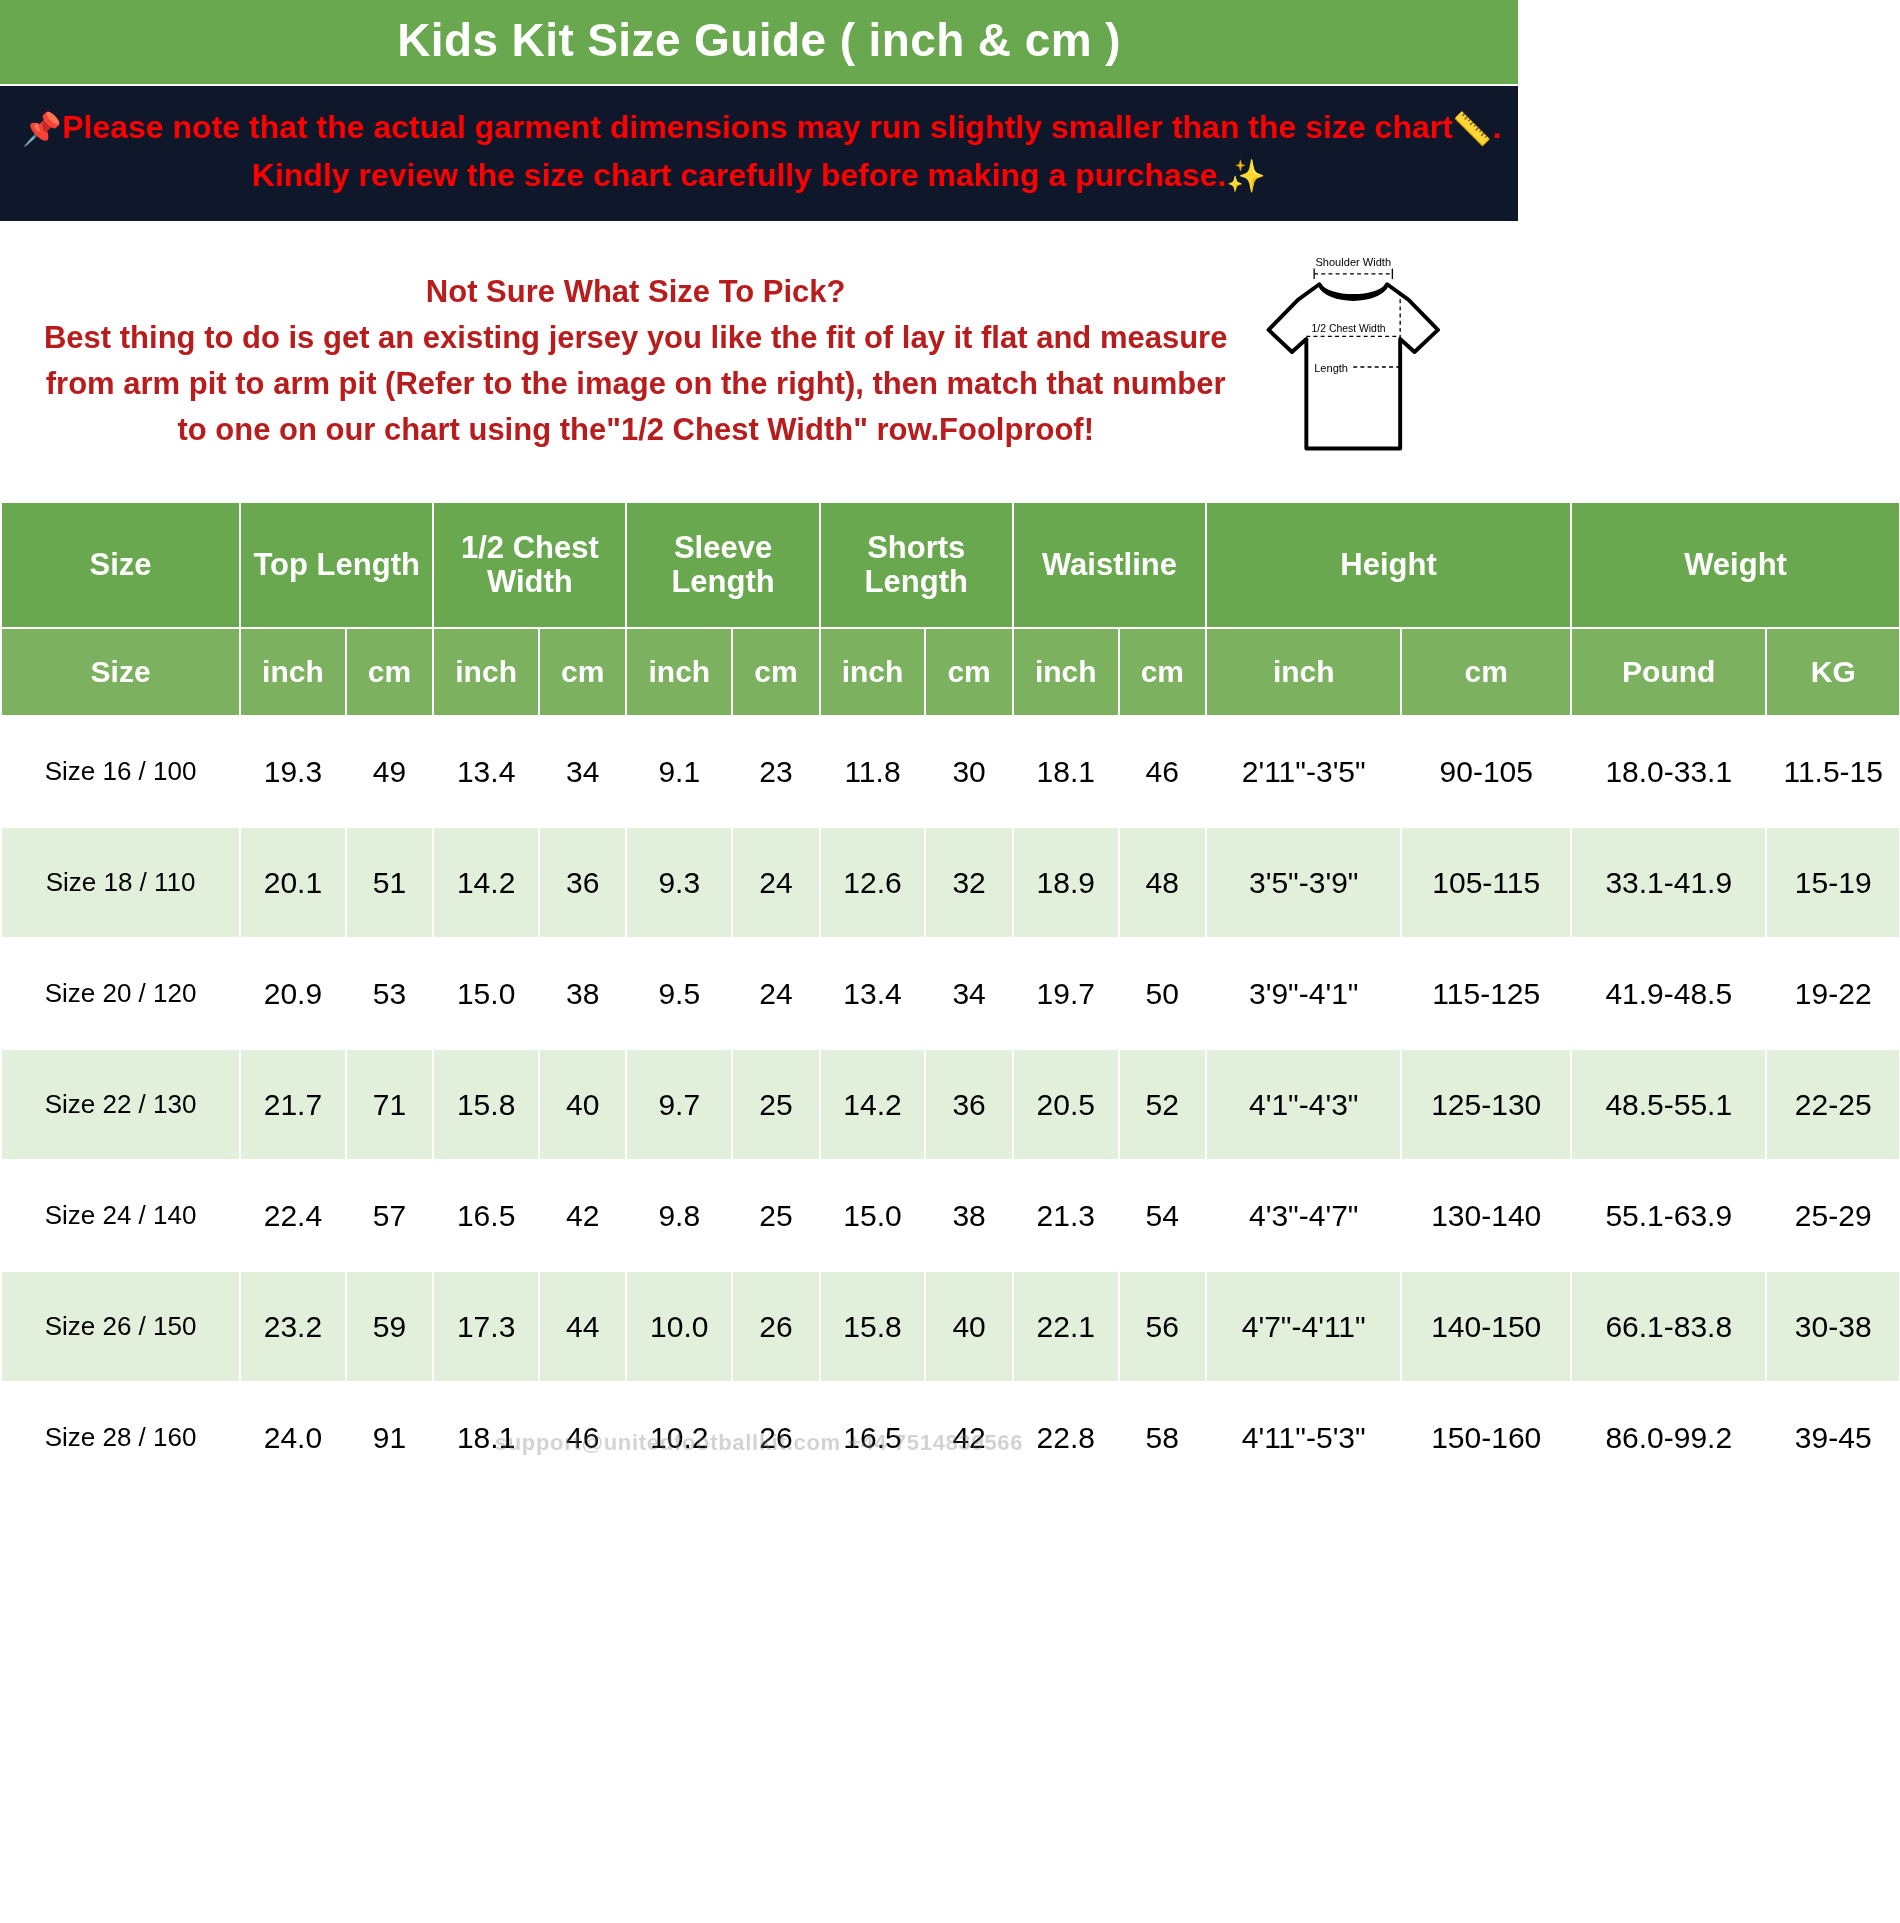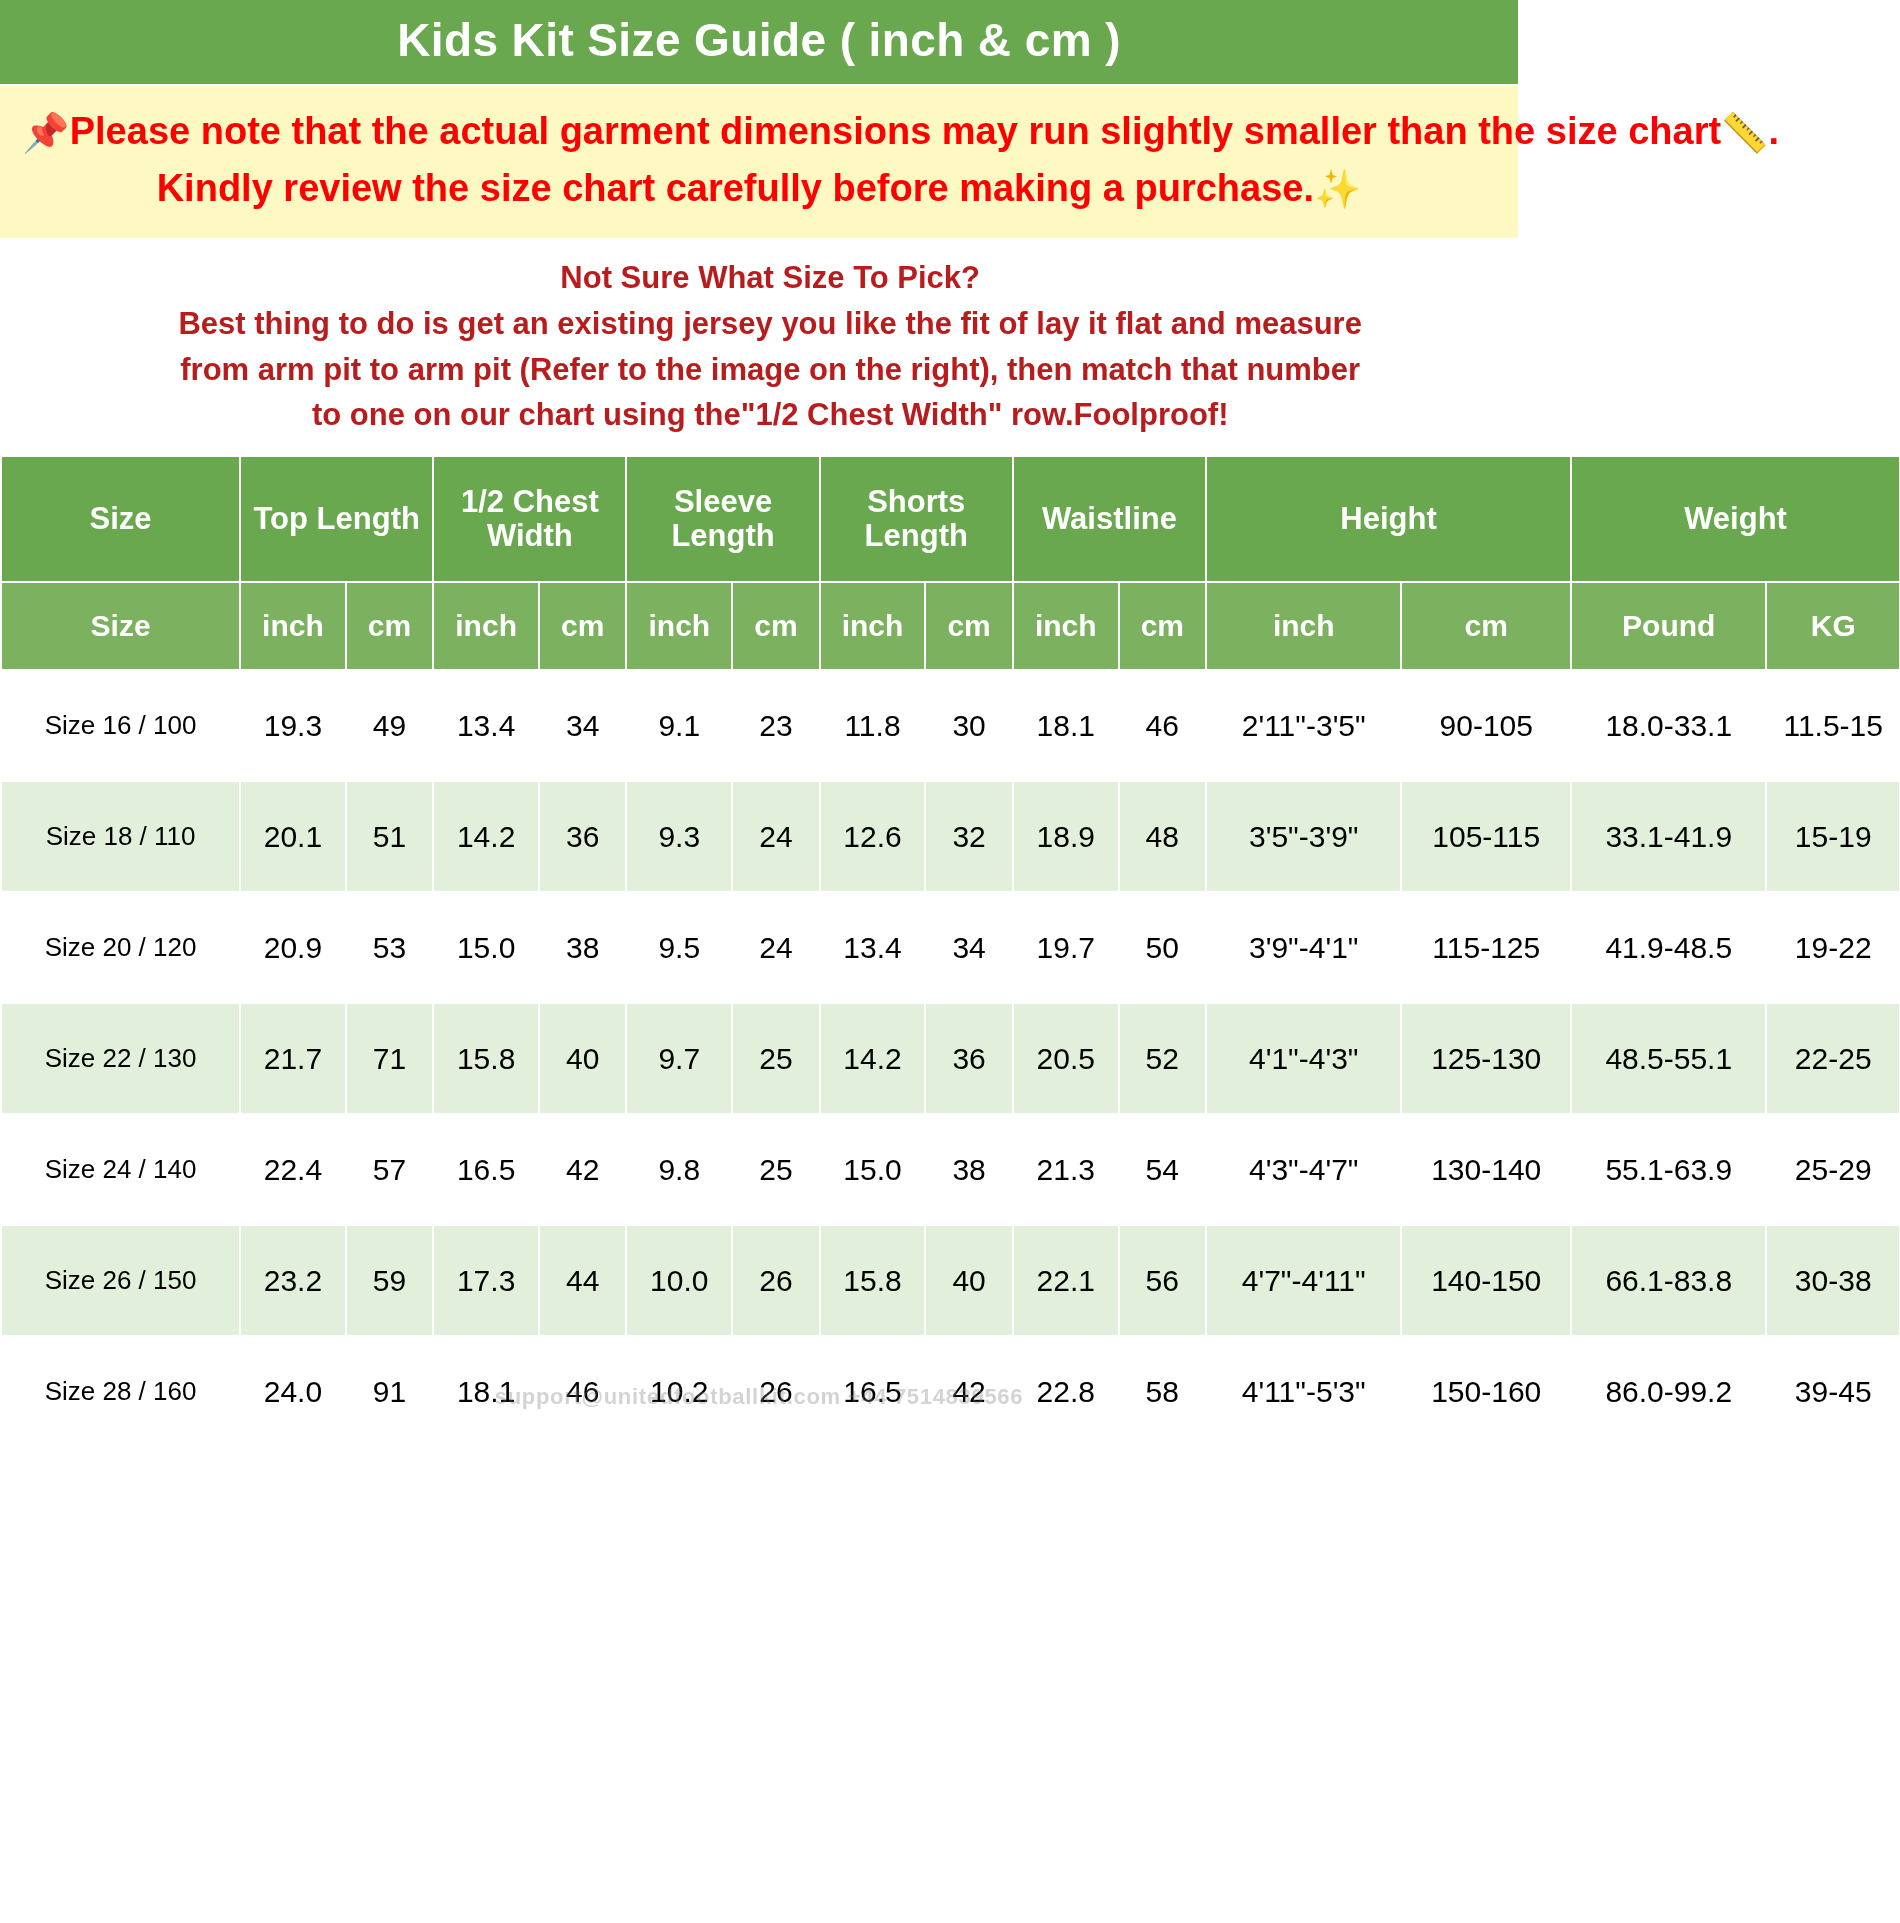--- a/index.html
+++ b/index.html
@@ -30,24 +30,24 @@
     font-size: 46px;
     font-weight: bold;
     letter-spacing: 0.4px;
     padding: 16.4px 0 19.4px 0;
     line-height: 1.05;
     border-bottom: 2.2px solid #ffffff;
   }
 
   
   .notice {
-    background: #fef9c3;
+    background: #0f172a;
     color: #ff0000;
     text-align: center;
-    font-size: 38px;
+    font-size: 32px;
     font-weight: bold;
     line-height: 1.45;
     padding: 18px 22.4px 21px 22.4px;
     border-bottom: 3px solid #ffffff;
   }
   .notice .line { display: block; white-space: nowrap; }
   .pin-icon, .ruler-icon, .sparkle-icon {
     display: inline-block;
     vertical-align: -1.5px;
   }
@@ -156,20 +156,39 @@
       <span>Kindly review the size chart carefully before making a purchase.</span><span class="sparkle-icon">✨</span>
     </span>
   </div>
 
   <div class="help">
     <div class="help-text">
       <span class="l1">Not Sure What Size To Pick?</span>
       <span class="l1">Best thing to do is get an existing jersey you like the fit of lay it flat and measure</span>
       <span class="l1">from arm pit to arm pit (Refer to the image on the right), then match that number</span>
       <span class="l1">to one on our chart using the"1/2 Chest Width" row.Foolproof!</span>
+    </div>
+    <div class="help-diagram">
+      <svg width="232" height="247" viewBox="0 0 310 330">
+
+        <line x1="100" y1="32" x2="220" y2="32" stroke="#000" stroke-width="2" stroke-dasharray="6,5"></line>
+        <line x1="100" y1="24" x2="100" y2="40" stroke="#000" stroke-width="2"></line>
+        <line x1="220" y1="24" x2="220" y2="40" stroke="#000" stroke-width="2"></line>
+        <text x="160" y="20" font-size="17" font-family="Liberation Sans, sans-serif" text-anchor="middle" fill="#000">Shoulder Width</text>
+
+        <path d="M108,48 L75,72 L30,118 L66,152 L88,132 L88,300 L232,300 L232,132 L254,152 L290,118 L245,72 L212,48 C200,72 120,72 108,48 Z" fill="none" stroke="#000" stroke-width="6" stroke-linejoin="round"></path>
+        <path d="M108,48 C120,78 200,78 212,48" fill="none" stroke="#000" stroke-width="6"></path>
+
+        <line x1="88" y1="128" x2="232" y2="128" stroke="#000" stroke-width="2" stroke-dasharray="6,5"></line>
+        <text x="96" y="122" font-size="16" font-family="Liberation Sans, sans-serif" text-anchor="start" fill="#000">1/2 Chest Width</text>
+
+        <line x1="232" y1="60" x2="232" y2="300" stroke="#000" stroke-width="2" stroke-dasharray="6,5"></line>
+        <line x1="160" y1="175" x2="232" y2="175" stroke="#000" stroke-width="2" stroke-dasharray="6,5"></line>
+        <text x="152" y="182" font-size="17" font-family="Liberation Sans, sans-serif" text-anchor="end" fill="#000">Length</text>
+      </svg>
     </div>
   </div>
 
   <div class="table-wrap">
     <div class="watermark">support@unitedfootballkit.com +44 7514839566</div>
     <table class="size-table">
       <colgroup>
         <col style="width:224px">
         <col style="width:99px">
           <col style="width:82px">

